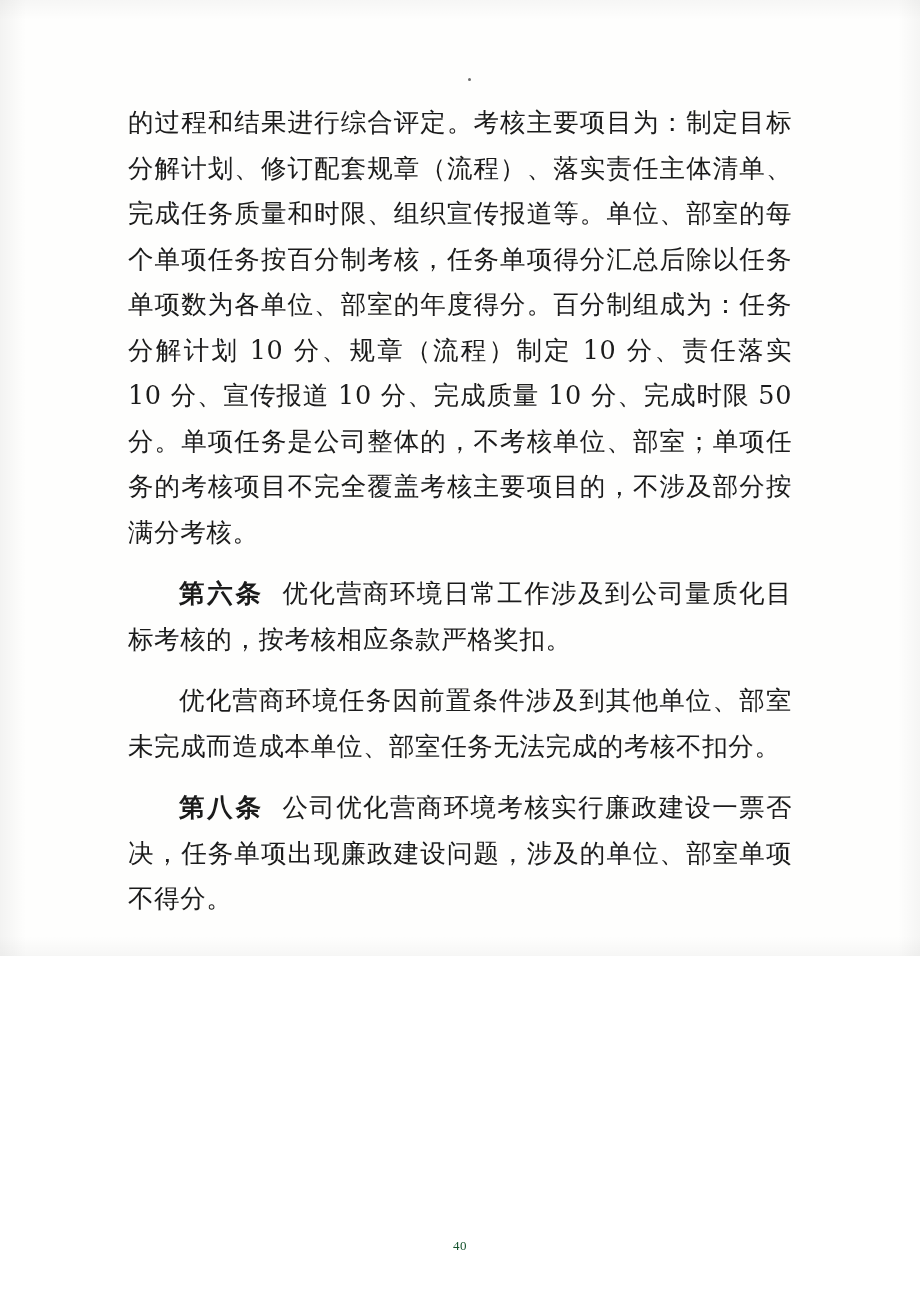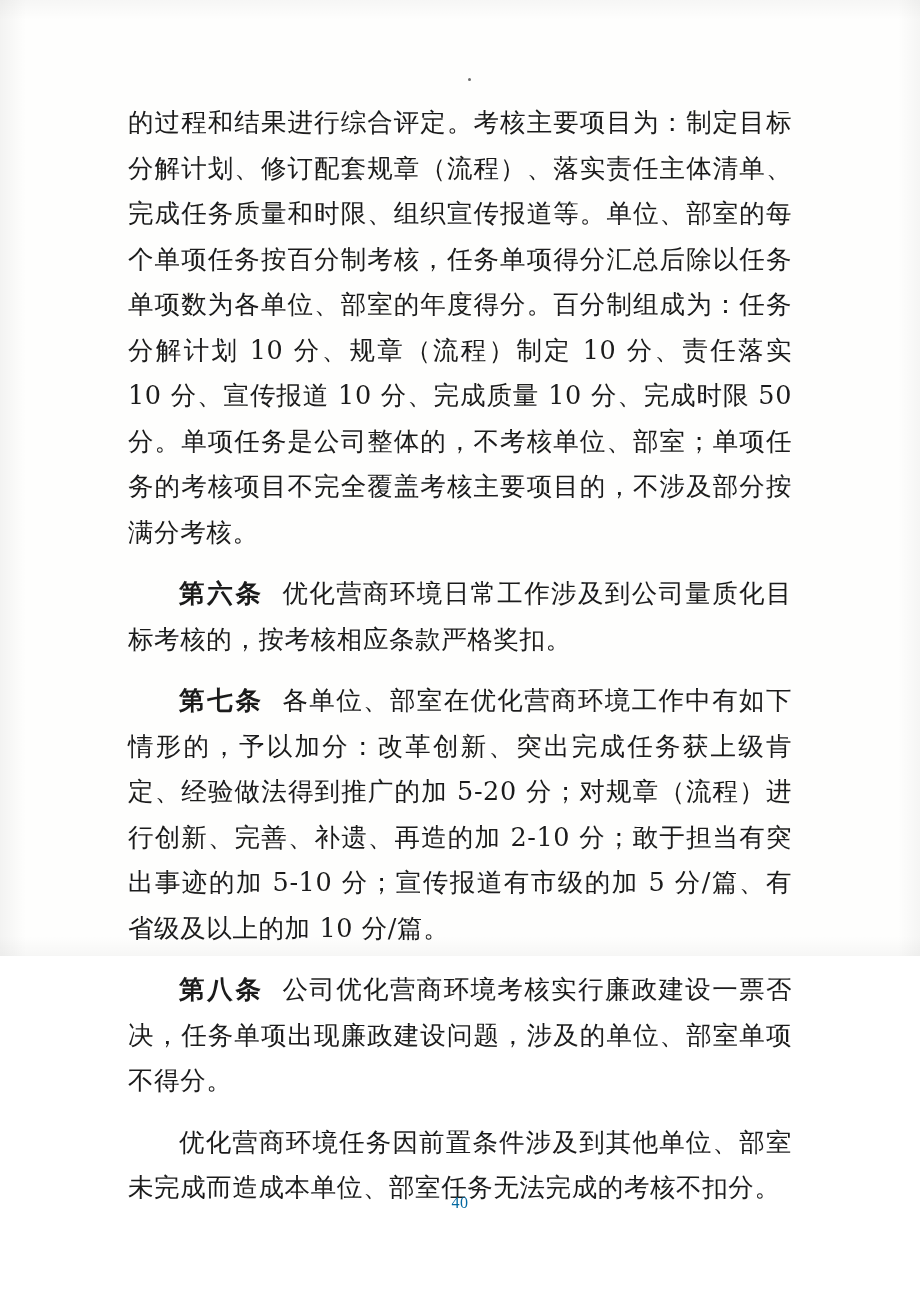--- a/index.html
+++ b/index.html
@@ -69,24 +69,24 @@
     letter-spacing: 2px;
   }
   .gap-after-lead {
     display: inline-block;
     width: 18px;
   }
   .page-number {
     position: absolute;
     left: 0;
     right: 0;
-    top: 1194px;
+    top: 1238px;
     text-align: center;
-    font-size: 16px;
-    color: #0369a1;
+    font-size: 13px;
+    color: #14532d;
     font-family: "Liberation Serif", serif;
     letter-spacing: 0.5px;
   }
 </style>
 </head>
 <body>
 
 <div class="page">
 
   <div class="dot-mark"></div>
@@ -94,29 +94,26 @@
   <div class="body-area">
 
     <p class="para">
       <span>的过程和结果进行综合评定。考核主要项目为：制定目标分解计划、修订配套规章（流程）、落实责任主体清单、完成任务质量和时限、组织宣传报道等。单位、部室的每个单项任务按百分制考核，任务单项得分汇总后除以任务单项数为各单位、部室的年度得分。百分制组成为：任务分解计划 10 分、规章（流程）制定 10 分、责任落实 10 分、宣传报道 10 分、完成质量 10 分、完成时限 50 分。单项任务是公司整体的，不考核单位、部室；单项任务的考核项目不完全覆盖考核主要项目的，不涉及部分按满分考核。</span>
     </p>
 
     <p class="para indent">
       <span class="bold-lead">第六条</span><span class="gap-after-lead"></span><span>优化营商环境日常工作涉及到公司量质化目标考核的，按考核相应条款严格奖扣。</span>
     </p>
 
+
     <p class="para indent">
-      <span class="bold-lead">第七条</span><span class="gap-after-lead"></span><span>各单位、部室在优化营商环境工作中有如下情形的，予以加分：改革创新、突出完成任务获上级肯定、经验做法得到推广的加 5-20 分；对规章（流程）进行创新、完善、补遗、再造的加 2-10 分；敢于担当有突出事迹的加 5-10 分；宣传报道有市级的加 5 分/篇、有省级及以上的加 10 分/篇。</span>
+      <span>优化营商环境任务因前置条件涉及到其他单位、部室未完成而造成本单位、部室任务无法完成的考核不扣分。</span>
     </p>
 
     <p class="para indent">
       <span class="bold-lead">第八条</span><span class="gap-after-lead"></span><span>公司优化营商环境考核实行廉政建设一票否决，任务单项出现廉政建设问题，涉及的单位、部室单项不得分。</span>
-    </p>
-
-    <p class="para indent">
-      <span>优化营商环境任务因前置条件涉及到其他单位、部室未完成而造成本单位、部室任务无法完成的考核不扣分。</span>
     </p>
 
   </div>
 
   <div class="page-number">40</div>
 
 </div>
 
 </body></html>

